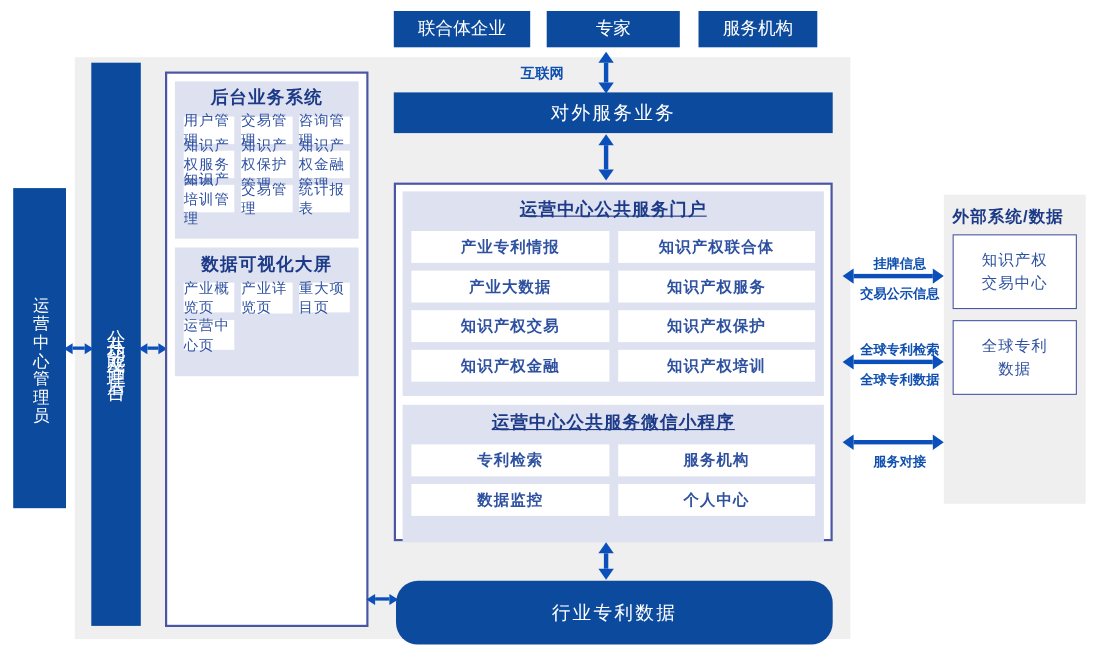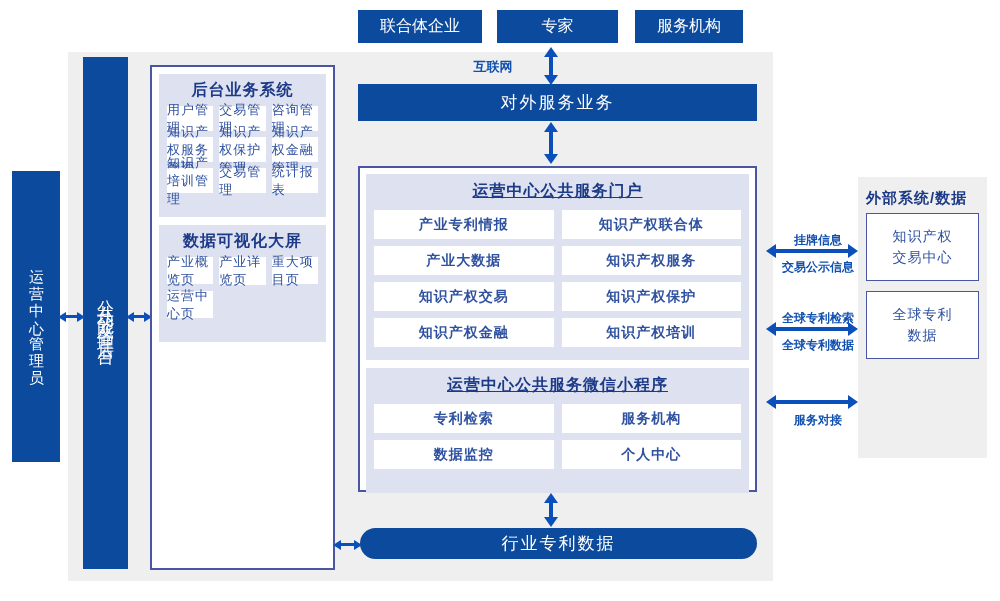--- a/index.html
+++ b/index.html
@@ -141,21 +141,21 @@
         <div class="item">数据监控</div>
         <div class="item">个人中心</div>
       </div>
     </div>
   </div>
 
   <div class="varrow" style="left:549px;top:503px;height:14px;"></div>
 
   <div class="harrow sm" style="left:341px;top:543px;width:13px;"></div>
 
-  <div class="dark-box bar" style="left:360px;top:528px;width:397px;height:31px;border-radius:20px;">行业专利数据</div>
+  <div class="dark-box bar" style="left:360px;top:528px;width:397px;height:58px;border-radius:20px;">行业专利数据</div>
 
   <div class="link-label" style="left:763px;top:232px;">挂牌信息</div>
   <div class="harrow" style="left:776px;top:249px;width:72px;"></div>
   <div class="link-label" style="left:763px;top:259px;">交易公示信息</div>
 
   <div class="link-label" style="left:763px;top:310px;">全球专利检索</div>
   <div class="harrow" style="left:776px;top:327px;width:72px;"></div>
   <div class="link-label" style="left:763px;top:337px;">全球专利数据</div>
 
   <div class="harrow" style="left:776px;top:400px;width:72px;"></div>

